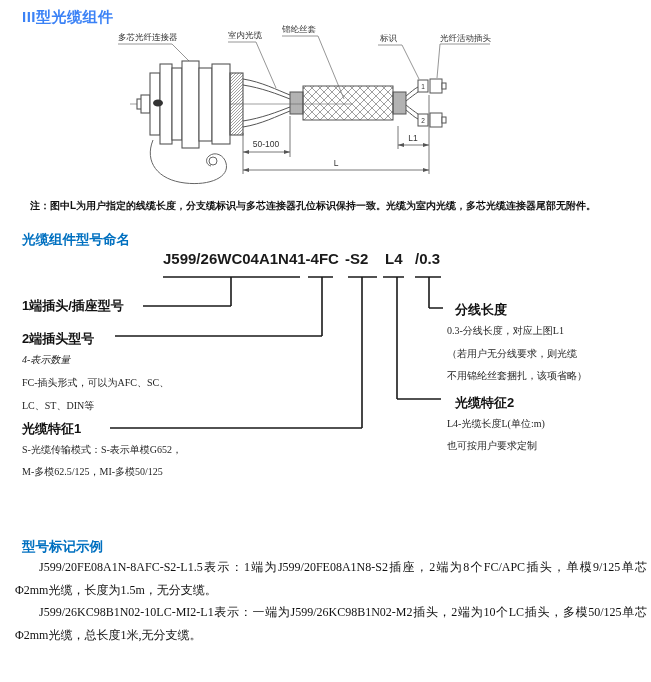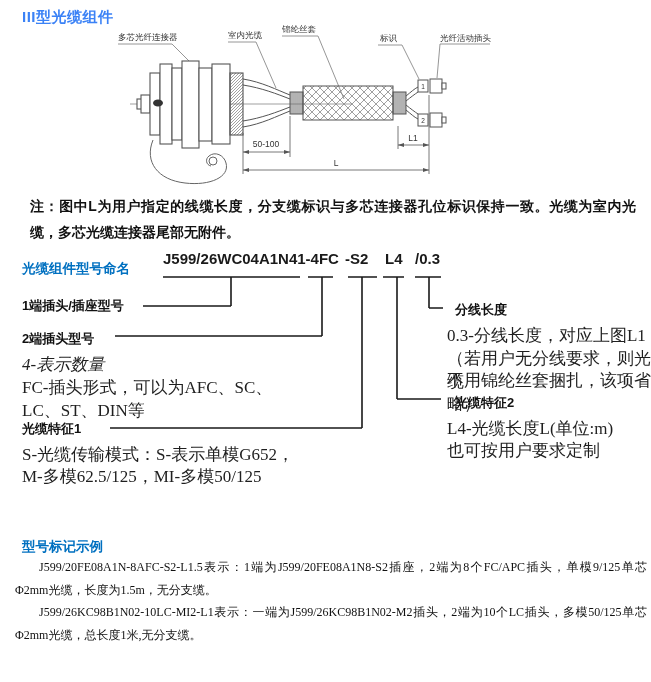--- a/index.html
+++ b/index.html
@@ -9,37 +9,37 @@
     background:#ffffff; overflow:hidden;
     font-family:"Liberation Sans", sans-serif; color:#1a1a1a;
   }
   .abs { position:absolute; }
   .page-title {
     left:22px; top:8px; font-size:15px; font-weight:bold; color:#3b82f6;
     font-family:"Liberation Sans", sans-serif; letter-spacing:0.5px;
   }
   .note {
     left:30px; top:193px; width:606px;
-    font-size:14px; font-weight:bold; line-height:26px; color:#111;
+    font-size:10px; font-weight:bold; line-height:26px; color:#111;
     font-family:"Liberation Sans", sans-serif; text-align:justify;
   }
   .blue-heading {
     font-size:13.5px; font-weight:bold; color:#0070C0;
     font-family:"Liberation Sans", sans-serif;
   }
   .code-seg {
     top:250px; font-size:15px; font-weight:bold; color:#1a1a1a;
     font-family:"Liberation Sans", sans-serif;
   }
   .bold-label {
     font-size:13px; font-weight:bold; color:#111;
     font-family:"Liberation Sans", sans-serif;
   }
   .desc {
-    font-size:17px; color:#1f1f1f;
+    font-size:10px; color:#1f1f1f;
     font-family:"Liberation Serif", serif;
   }
   .examples {
     left:15px; top:556px; width:632px;
   }
   .examples p {
     font-size:12px; line-height:22.6px; color:#111;
     font-family:"Liberation Serif", serif;
     text-indent:2em; text-align:justify;
   }
@@ -145,21 +145,21 @@
       <polygon points="243,170 249,168 249,172"></polygon>
         <polygon points="429,170 423,168 423,172"></polygon>
     </g>
     <text x="266" y="147" font-size="8.5" text-anchor="middle">50-100</text>
     <text x="413" y="141" font-size="8.5" text-anchor="middle">L1</text>
     <text x="336" y="166" font-size="8.5" text-anchor="middle">L</text>
   </svg>
 
   <div class="abs note">注：图中L为用户指定的线缆长度，分支缆标识与多芯连接器孔位标识保持一致。光缆为室内光缆，多芯光缆连接器尾部无附件。</div>
 
-  <div class="abs blue-heading" style="left:22px; top:231px;margin-top:29px;">光缆组件型号命名</div>
+  <div class="abs blue-heading" style="left:22px; top:231px;">光缆组件型号命名</div>
 
   <div class="abs code-seg" style="left:163px;">J599/26WC04A1N41-4FC</div>
   <div class="abs code-seg" style="left:345px;">-S2</div>
   <div class="abs code-seg" style="left:385px;">L4</div>
   <div class="abs code-seg" style="left:415px;">/0.3</div>
 
   <svg width="651" height="460" viewBox="0 0 651 460" style="pointer-events:none;">
     <g stroke="#1a1a1a" stroke-width="1.6" fill="none">
       <path d="M163,277 H300 M231,277 V306 M143,306 H231"></path>
       <path d="M308,277 H333 M322,277 V336 M115,336 H322"></path>

